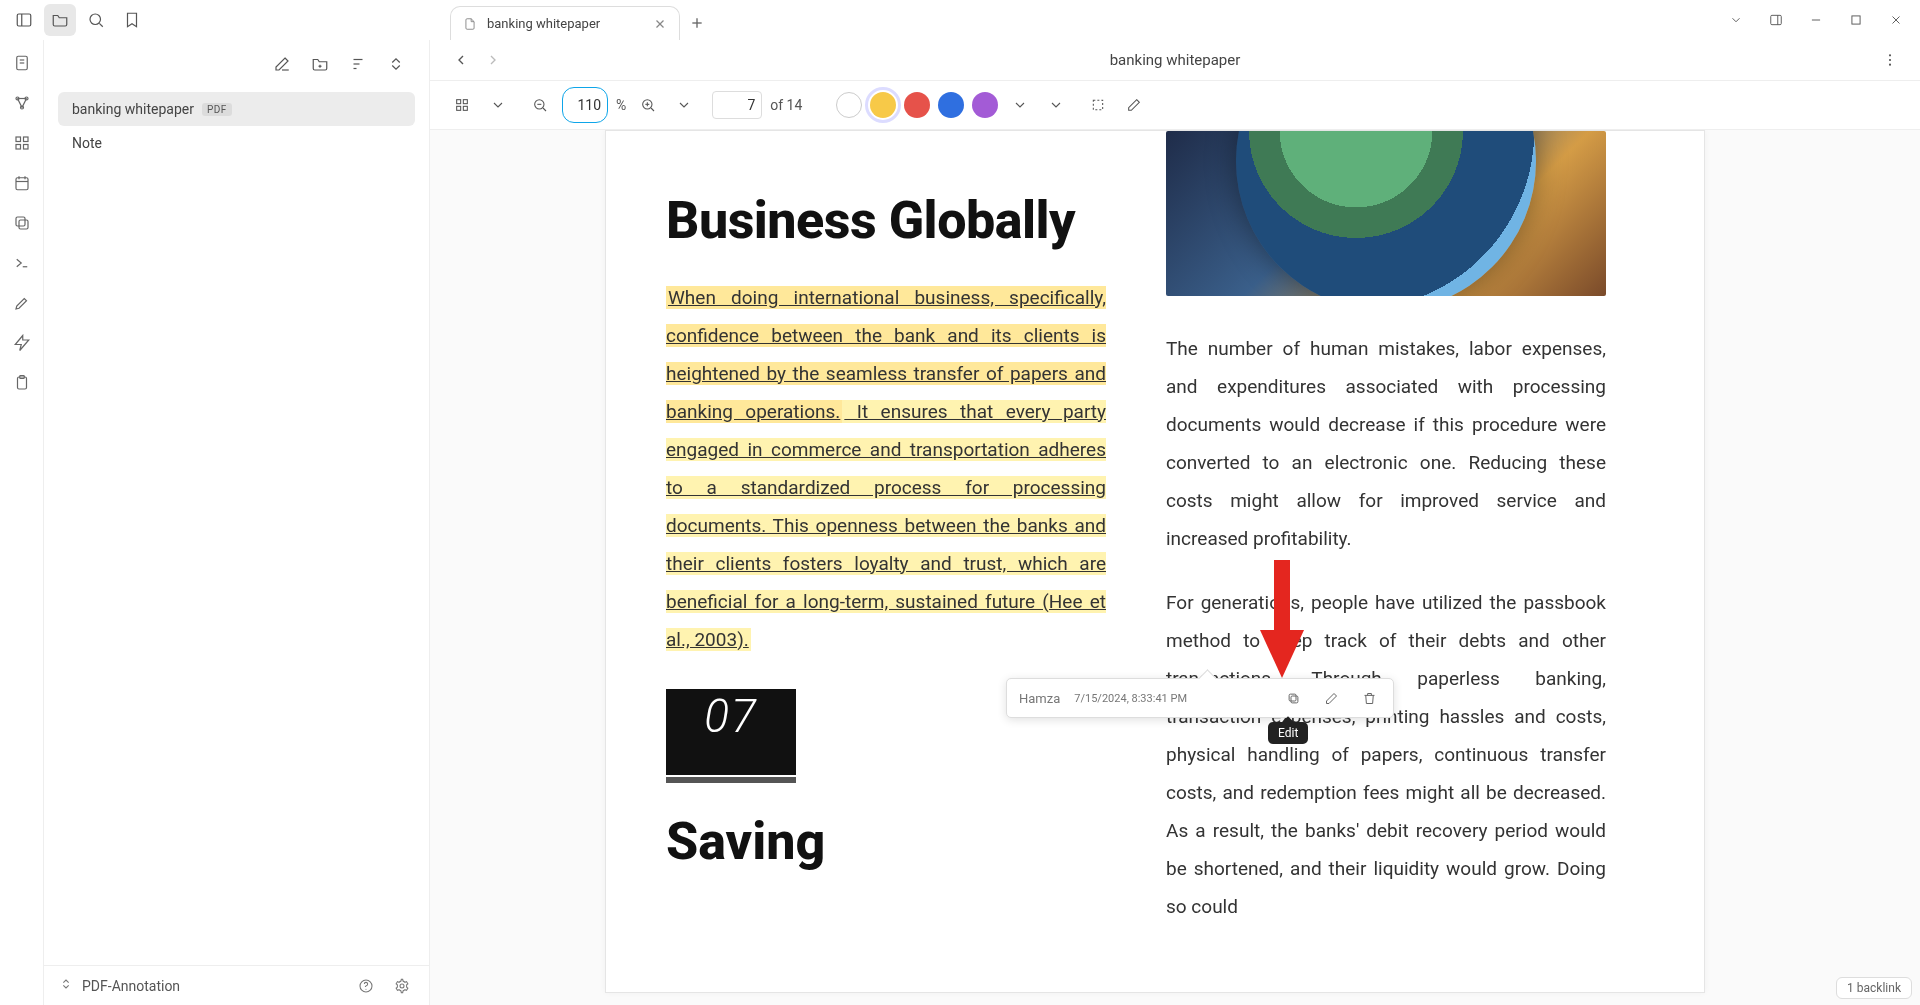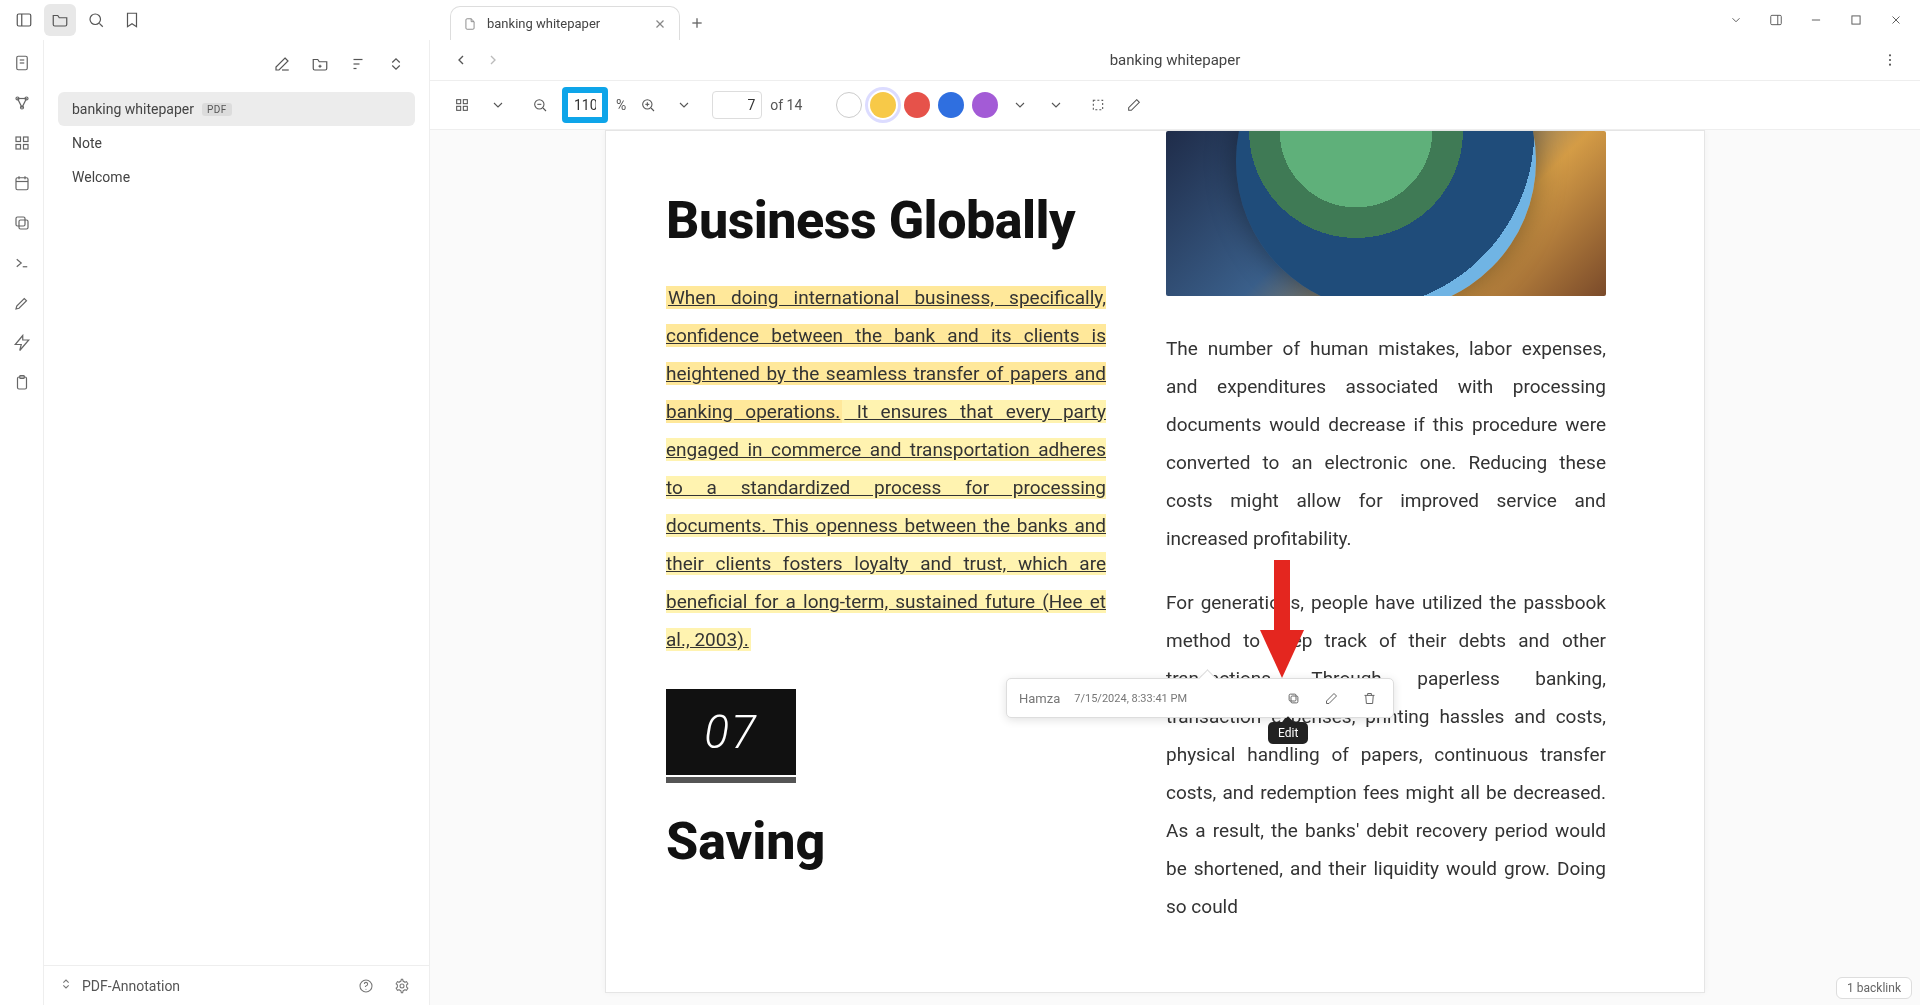--- a/index.html
+++ b/index.html
@@ -40,21 +40,21 @@
   .doc-header { height:40px; display:flex; align-items:center; position:relative; }
   .nav-arrows { display:flex; gap:6px; padding-left:18px;}
   .nav-arrows .narrow { width:26px; height:26px; display:flex; align-items:center; justify-content:center; color:#555; cursor:pointer;}
   .nav-arrows .narrow.disabled { color:#bbb; cursor:default;}
   .doc-title { position:absolute; left:50%; transform:translateX(-50%); font-size:15px; color:#444; }
   .doc-more { position:absolute; right:18px; top:8px; width:24px; height:24px; display:flex; align-items:center; justify-content:center; color:#555; cursor:pointer;}
   .pdf-toolbar { height:50px; border-top:1px solid #eee; border-bottom:1px solid #eee; display:flex; align-items:center; padding:0 18px; gap:14px;}
   .tb-group { display:flex; align-items:center; gap:8px; }
   .tb-btn { width:28px; height:28px; display:flex; align-items:center; justify-content:center; color:#555; cursor:pointer;}
   .tb-btn svg { width:16px; height:16px; stroke:currentColor; fill:none; stroke-width:1.6;}
-  .zoom-input { width:46px; height:36px; border:6px solid #0ea5e9; border-radius:4px; text-align:right; padding:0 6px; font-size:14px; color:#333;}
+  .zoom-input { width:46px; height:36px; border:1px solid #0ea5e9; border-radius:12px; text-align:right; padding:0 6px; font-size:14px; color:#333;}
   .zoom-pct { font-size:14px; color:#555;}
   .page-input { width:50px; height:28px; border:1px solid #ddd; border-radius:4px; text-align:right; padding:0 6px; font-size:14px; color:#333;}
   .page-of { font-size:14px; color:#555;}
   .hl-color { width:26px; height:26px; border-radius:50%; cursor:pointer; }
   .hl-white  { background:#fff; border:1px solid #ccc;}
   .hl-yellow { background:#f7c948;}
   .hl-yellow.selected { outline:3px solid #dcdcff; outline-offset:2px;}
   .hl-red    { background:#e6524a;}
   .hl-blue   { background:#2f6fe0;}
   .hl-purple { background:#a35bd6;}
@@ -63,21 +63,21 @@
   .canvas { position:absolute; left:0; top:90px; right:0; bottom:0; overflow:hidden; background:#fafafa;}
   .page { position:absolute; left:175px; top:0; width:1100px; background:#fff; border:1px solid #e5e5e5; box-shadow:0 0 6px rgba(0,0,0,0.04); padding:0 60px 40px 60px;}
   .columns { display:flex; gap:60px; }
   .col { width:440px; }
   h1.sec-title { font-size:52px; font-weight:800; color:#111; line-height:1.15; margin-bottom:28px; letter-spacing:-0.5px;}
   .col p { font-size:19px; color:#333; line-height:2.0; text-align:justify; margin-bottom:26px;}
   mark { background:#fff3b0; color:inherit; padding:0 2px;text-decoration:underline;}
   mark.dark { background:#ffe89a;}
   .globe-img { width:440px; height:165px; background:linear-gradient(135deg,#1f2c49 0%, #3a5f8a 40%, #d49c46 70%, #7a4a2a 100%); border-radius:2px; margin-bottom:34px; position:relative; overflow:hidden;}
   .globe-img::after { content:""; position:absolute; right:70px; top:-120px; width:300px; height:300px; border-radius:50%; background:radial-gradient(circle at 40% 40%, #5fb07a 0 30%, #3f7a55 30% 42%, #1f4c7a 42% 70%, #70b4e4 70% 100%); box-shadow:0 0 30px rgba(0,0,0,0.4);}
-  .sec-num-box { width:130px; height:86px; background:#111; color:#fff; display:flex; align-items:center; justify-content:center; margin-top:30px; position:relative;}
+  .sec-num-box { width:130px; height:86px; background:#111; color:#fff; display:flex; justify-content:center; margin-top:30px; position:relative;}
   .sec-num-box::after { content:""; position:absolute; left:0; bottom:-8px; width:130px; height:6px; background:#555;}
   .sec-num-box span { font-size:46px; font-style:italic; font-weight:300; letter-spacing:2px;}
   h1.sec-title2 { font-size:52px; font-weight:800; color:#111; margin-top:36px;}
 
   
   .arrow-callout { position:absolute; left:830px; top:430px; width:44px; height:120px; pointer-events:none;}
   .arrow-callout svg { width:44px; height:120px; }
 
   
   .anno-pop { position:absolute; left:576px; top:548px; width:388px; height:40px; background:#fff; border:1px solid #ddd; border-radius:5px; box-shadow:0 2px 10px rgba(0,0,0,0.12); display:flex; align-items:center; padding:0 12px; gap:14px;}
@@ -264,23 +264,20 @@
         </svg>
       </div>
   </div>
   <div class="sidebar-list">
     <div class="side-item selected">
       <span>banking whitepaper</span>
       <span class="pdf-badge">PDF</span>
     </div>
     <div class="side-item">
       <span>Note</span>
-    </div>
-    <div class="side-item">
-      <span>Welcome</span>
     </div>
   </div>
   <div class="sidebar-footer">
     <div class="sf-left">
       <span><svg viewBox="0 0 24 24" width="16" height="16" fill="none" stroke="#777" stroke-width="1.6">
             <polyline points="8 10 12 6 16 10"></polyline>
             <polyline points="8 14 12 18 16 14"></polyline>
           </svg></span>
       <span>PDF-Annotation</span>
     </div>

